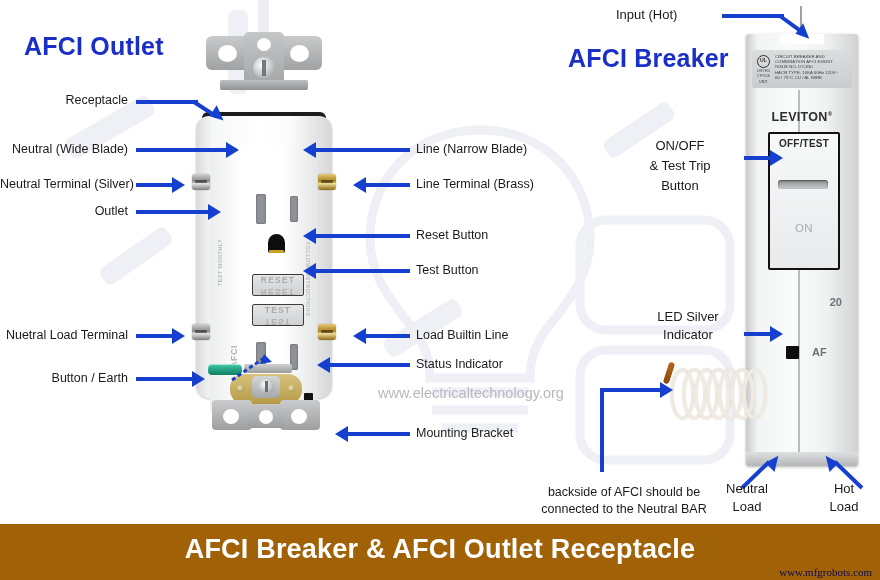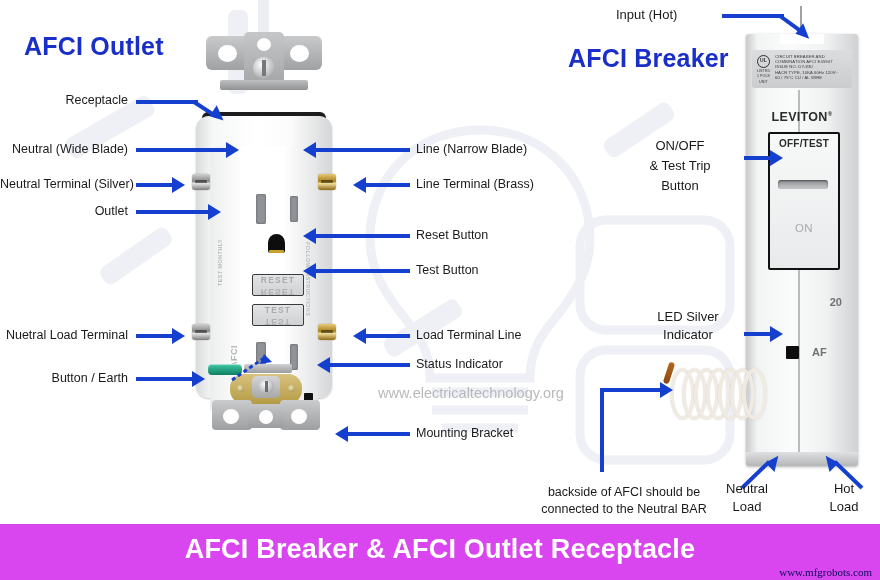--- a/index.html
+++ b/index.html
@@ -168,21 +168,21 @@
   .brk-stem{position:absolute;left:54px;top:-28px;width:2px;height:30px;background:#9fa1a3;}
 
   
   #white-wire{position:absolute;left:660px;top:362px;width:104px;height:58px;}
   .coil{position:absolute;top:6px;width:17px;height:44px;border:4px solid #f0ebe2;
      border-radius:50%;background:transparent;box-shadow:0 0 1px rgba(0,0,0,.25);}
   .wire-tip{position:absolute;left:6px;top:0px;width:6px;height:22px;
      background:linear-gradient(180deg,#b5651d,#8a4a12);border-radius:3px;transform:rotate(18deg);}
 
   
-  #banner{position:absolute;left:0;top:524px;width:880px;height:56px;background:#d946ef;}
+  #banner{position:absolute;left:0;top:524px;width:880px;height:56px;background:#a16207;}
   #banner-title{position:absolute;left:0;top:10px;width:880px;text-align:center;
      color:#fff;font-size:27px;font-weight:bold;letter-spacing:.2px;}
   #banner-url{position:absolute;right:8px;bottom:2px;font-size:11px;
      color:#0a0a55;font-family:"Liberation Serif","DejaVu Serif",serif;}
 
   #watermark{position:absolute;left:378px;top:385px;font-size:14.5px;color:#b7b9bb;}
 </style>
 </head>
 <body>
 
@@ -369,21 +369,21 @@
   <div class="ah left" style="left:353px;top:177px;"></div>
 
   <div class="lbl" style="left:416px;top:228px;">Reset Button</div>
   <div class="ln h" style="left:316px;top:234px;width:94px;"></div>
   <div class="ah left" style="left:303px;top:228px;"></div>
 
   <div class="lbl" style="left:416px;top:263px;">Test Button</div>
   <div class="ln h" style="left:316px;top:269px;width:94px;"></div>
   <div class="ah left" style="left:303px;top:263px;"></div>
 
-  <div class="lbl" style="left:416px;top:328px;">Load Terminal Line</div>
+  <div class="lbl" style="left:416px;top:328px;">Load Builtin Line</div>
   <div class="ln h" style="left:366px;top:334px;width:44px;"></div>
   <div class="ah left" style="left:353px;top:328px;"></div>
 
   <div class="lbl" style="left:416px;top:357px;">Status Indicator</div>
   <div class="ln h" style="left:330px;top:363px;width:80px;"></div>
   <div class="ah left" style="left:317px;top:357px;"></div>
 
   <div class="lbl" style="left:416px;top:426px;">Mounting Bracket</div>
   <div class="ln h" style="left:348px;top:432px;width:62px;"></div>
   <div class="ah left" style="left:335px;top:426px;"></div>

